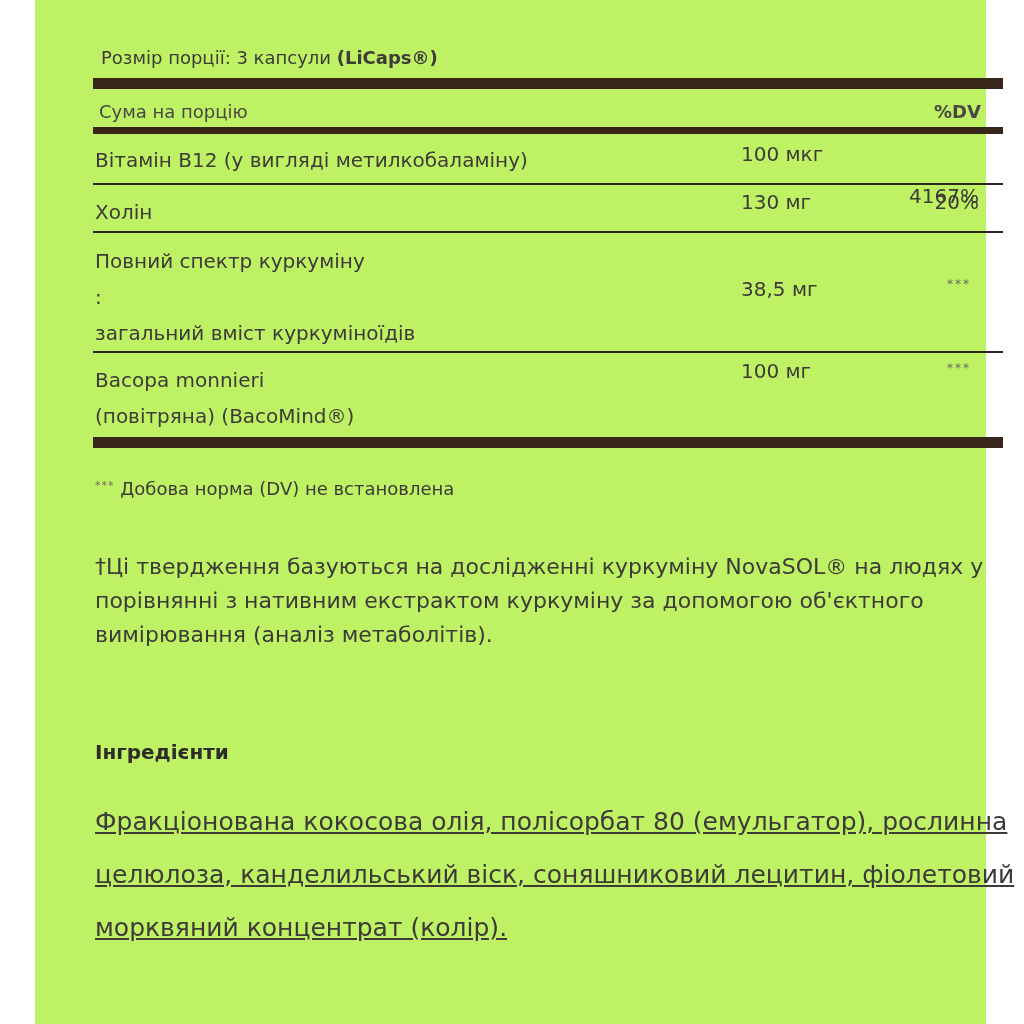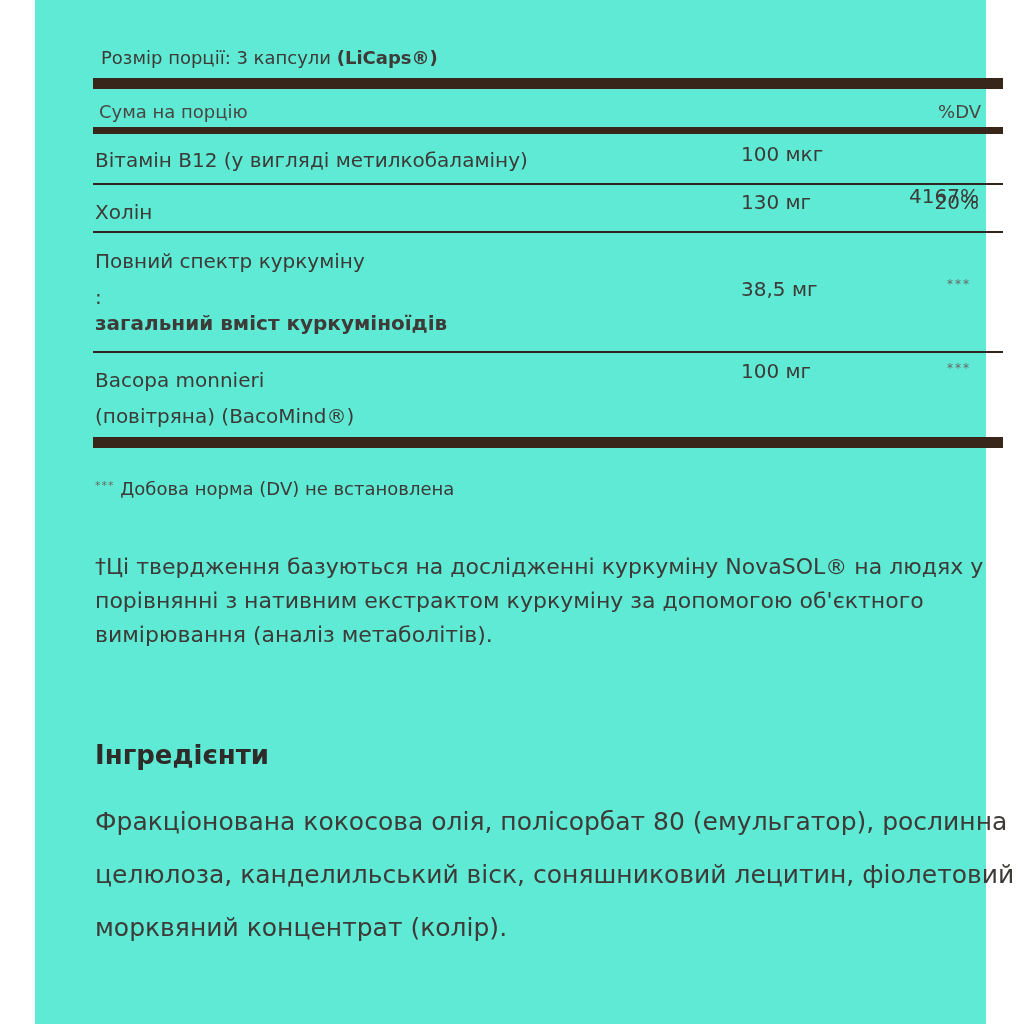--- a/index.html
+++ b/index.html
@@ -14,21 +14,21 @@
       position: relative;
       font-family: "DejaVu Sans", sans-serif;
       color: #3b3835;
     }
     .panel {
       position: absolute;
       left: 35px;
       top: 0;
       width: 951px;
       height: 1024px;
-      background: #5eead4;
+      background: #bef264;
     }
     .content {
       position: absolute;
       left: 58px;
       top: 0;
       width: 910px;
     }
     .serving {
       position: absolute;
       left: 8px;
@@ -60,20 +60,21 @@
       font-size: 18px;
       color: #4a4643;
       text-align: center;
     }
     .hdr-dv {
       position: absolute;
       right: 22px;
       top: 101px;
       font-size: 18px;
       color: #4a4643;
+      font-weight: bold;
     }
     .cell {
       position: absolute;
       font-size: 20px;
       line-height: 36px;
       color: #3d3a37;
       white-space: nowrap;
     }
     .name { left: 2px; }
     .amount { left: 648px; }
@@ -103,32 +104,33 @@
       top: 550px;
       width: 920px;
       font-size: 22px;
       line-height: 34px;
       color: #3d3a37;
     }
     .ingredients-title {
       position: absolute;
       left: 2px;
       top: 740px;
-      font-size: 26px;
+      font-size: 20px;
       font-weight: bold;
       color: #2f2b28;
     }
     .ingredients-text {
       position: absolute;
       left: 2px;
       top: 795px;
       width: 920px;
       font-size: 25px;
       line-height: 53px;
       color: #3d3a37;
+      text-decoration: underline;
     }
   </style>
 </head>
 <body>
 
 <div class="panel">
   <div class="content">
 
     <div class="serving">
       <span>Розмір порції: 3 капсули</span>
@@ -152,21 +154,21 @@
     <div>
       <div class="cell name" style="top:194px;">Холін</div>
       <div class="cell amount" style="top:184px;">130 мг</div>
       <div class="cell dv" style="top:184px;">20%</div>
     </div>
     <div class="rule" style="top:231px;"></div>
 
     <div>
       <div class="cell name" style="top:243px;">Повний спектр куркуміну</div>
       <div class="cell name" style="top:279px;">:</div>
-      <div class="cell name" style="top:305px;font-weight:bold;">загальний вміст куркуміноїдів</div>
+      <div class="cell name" style="top:315px;">загальний вміст куркуміноїдів</div>
       <div class="cell amount" style="top:271px;">38,5 мг</div>
       <div class="cell dv stars" style="top:266px; right:32px;">***</div>
     </div>
     <div class="rule" style="top:351px;"></div>
 
     <div>
       <div class="cell name" style="top:362px;">Bacopa monnieri</div>
       <div class="cell name" style="top:398px;">(повітряна) (BacoMind®)</div>
       <div class="cell amount" style="top:353px;">100 мг</div>
       <div class="cell dv stars" style="top:350px; right:32px;">***</div>

